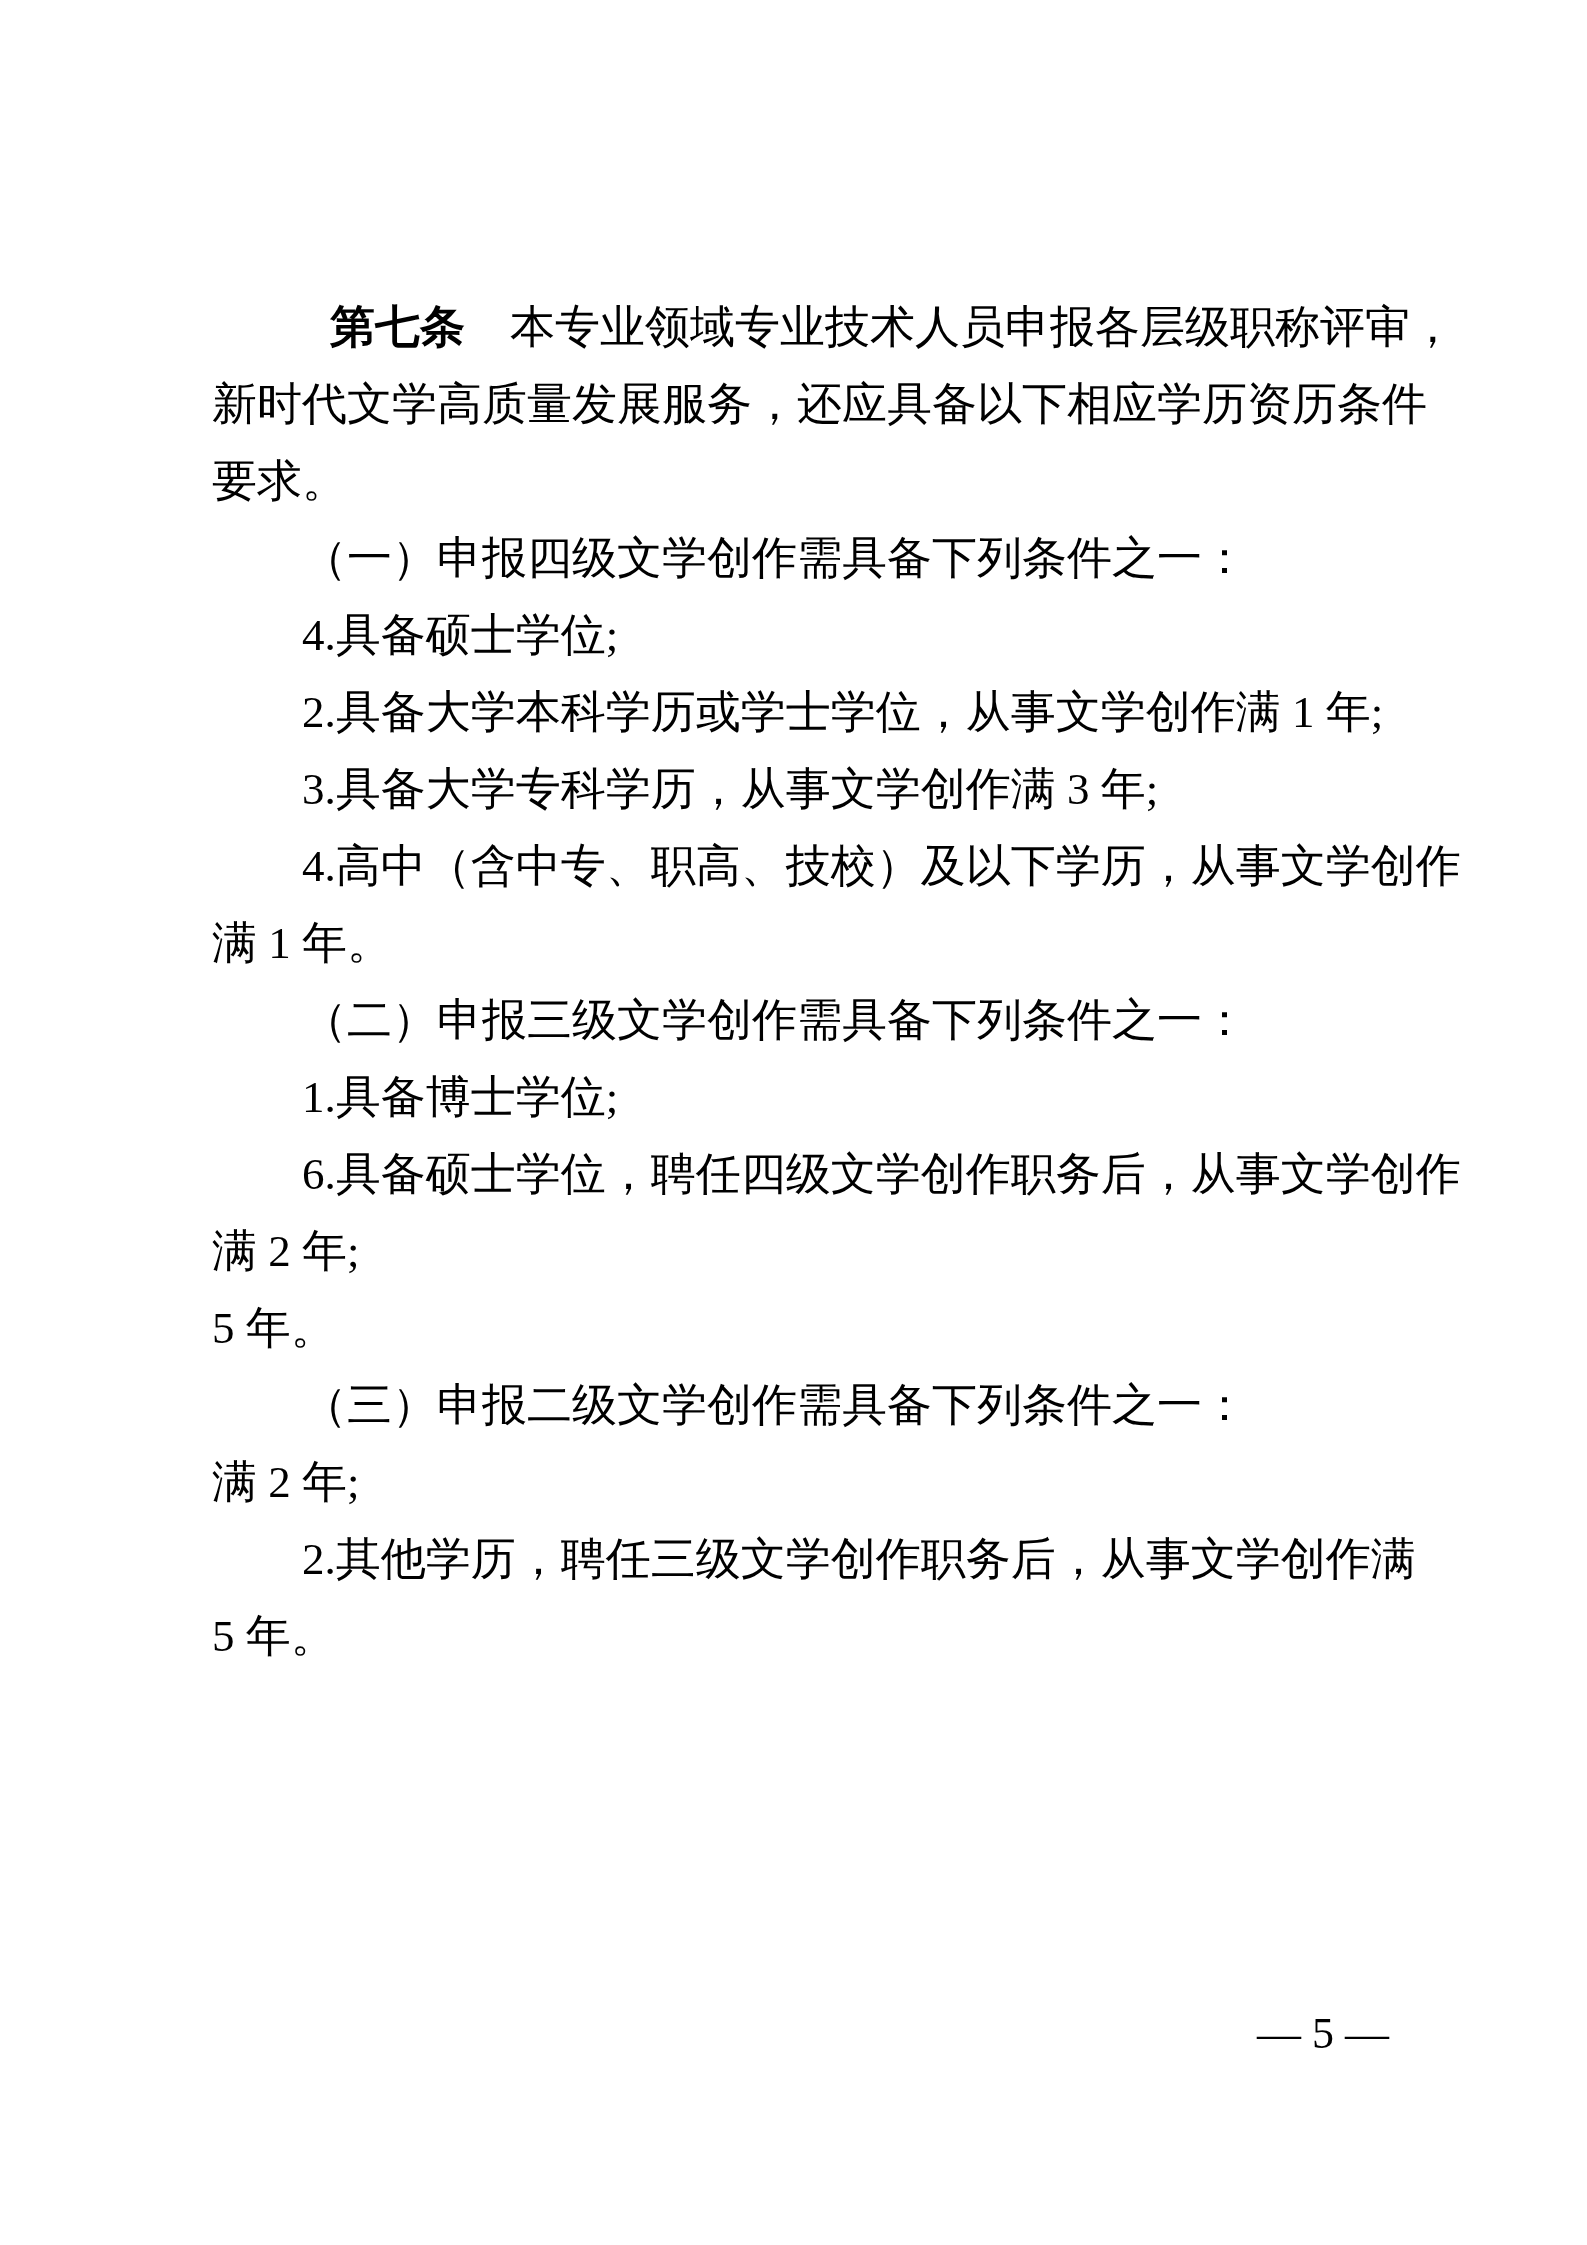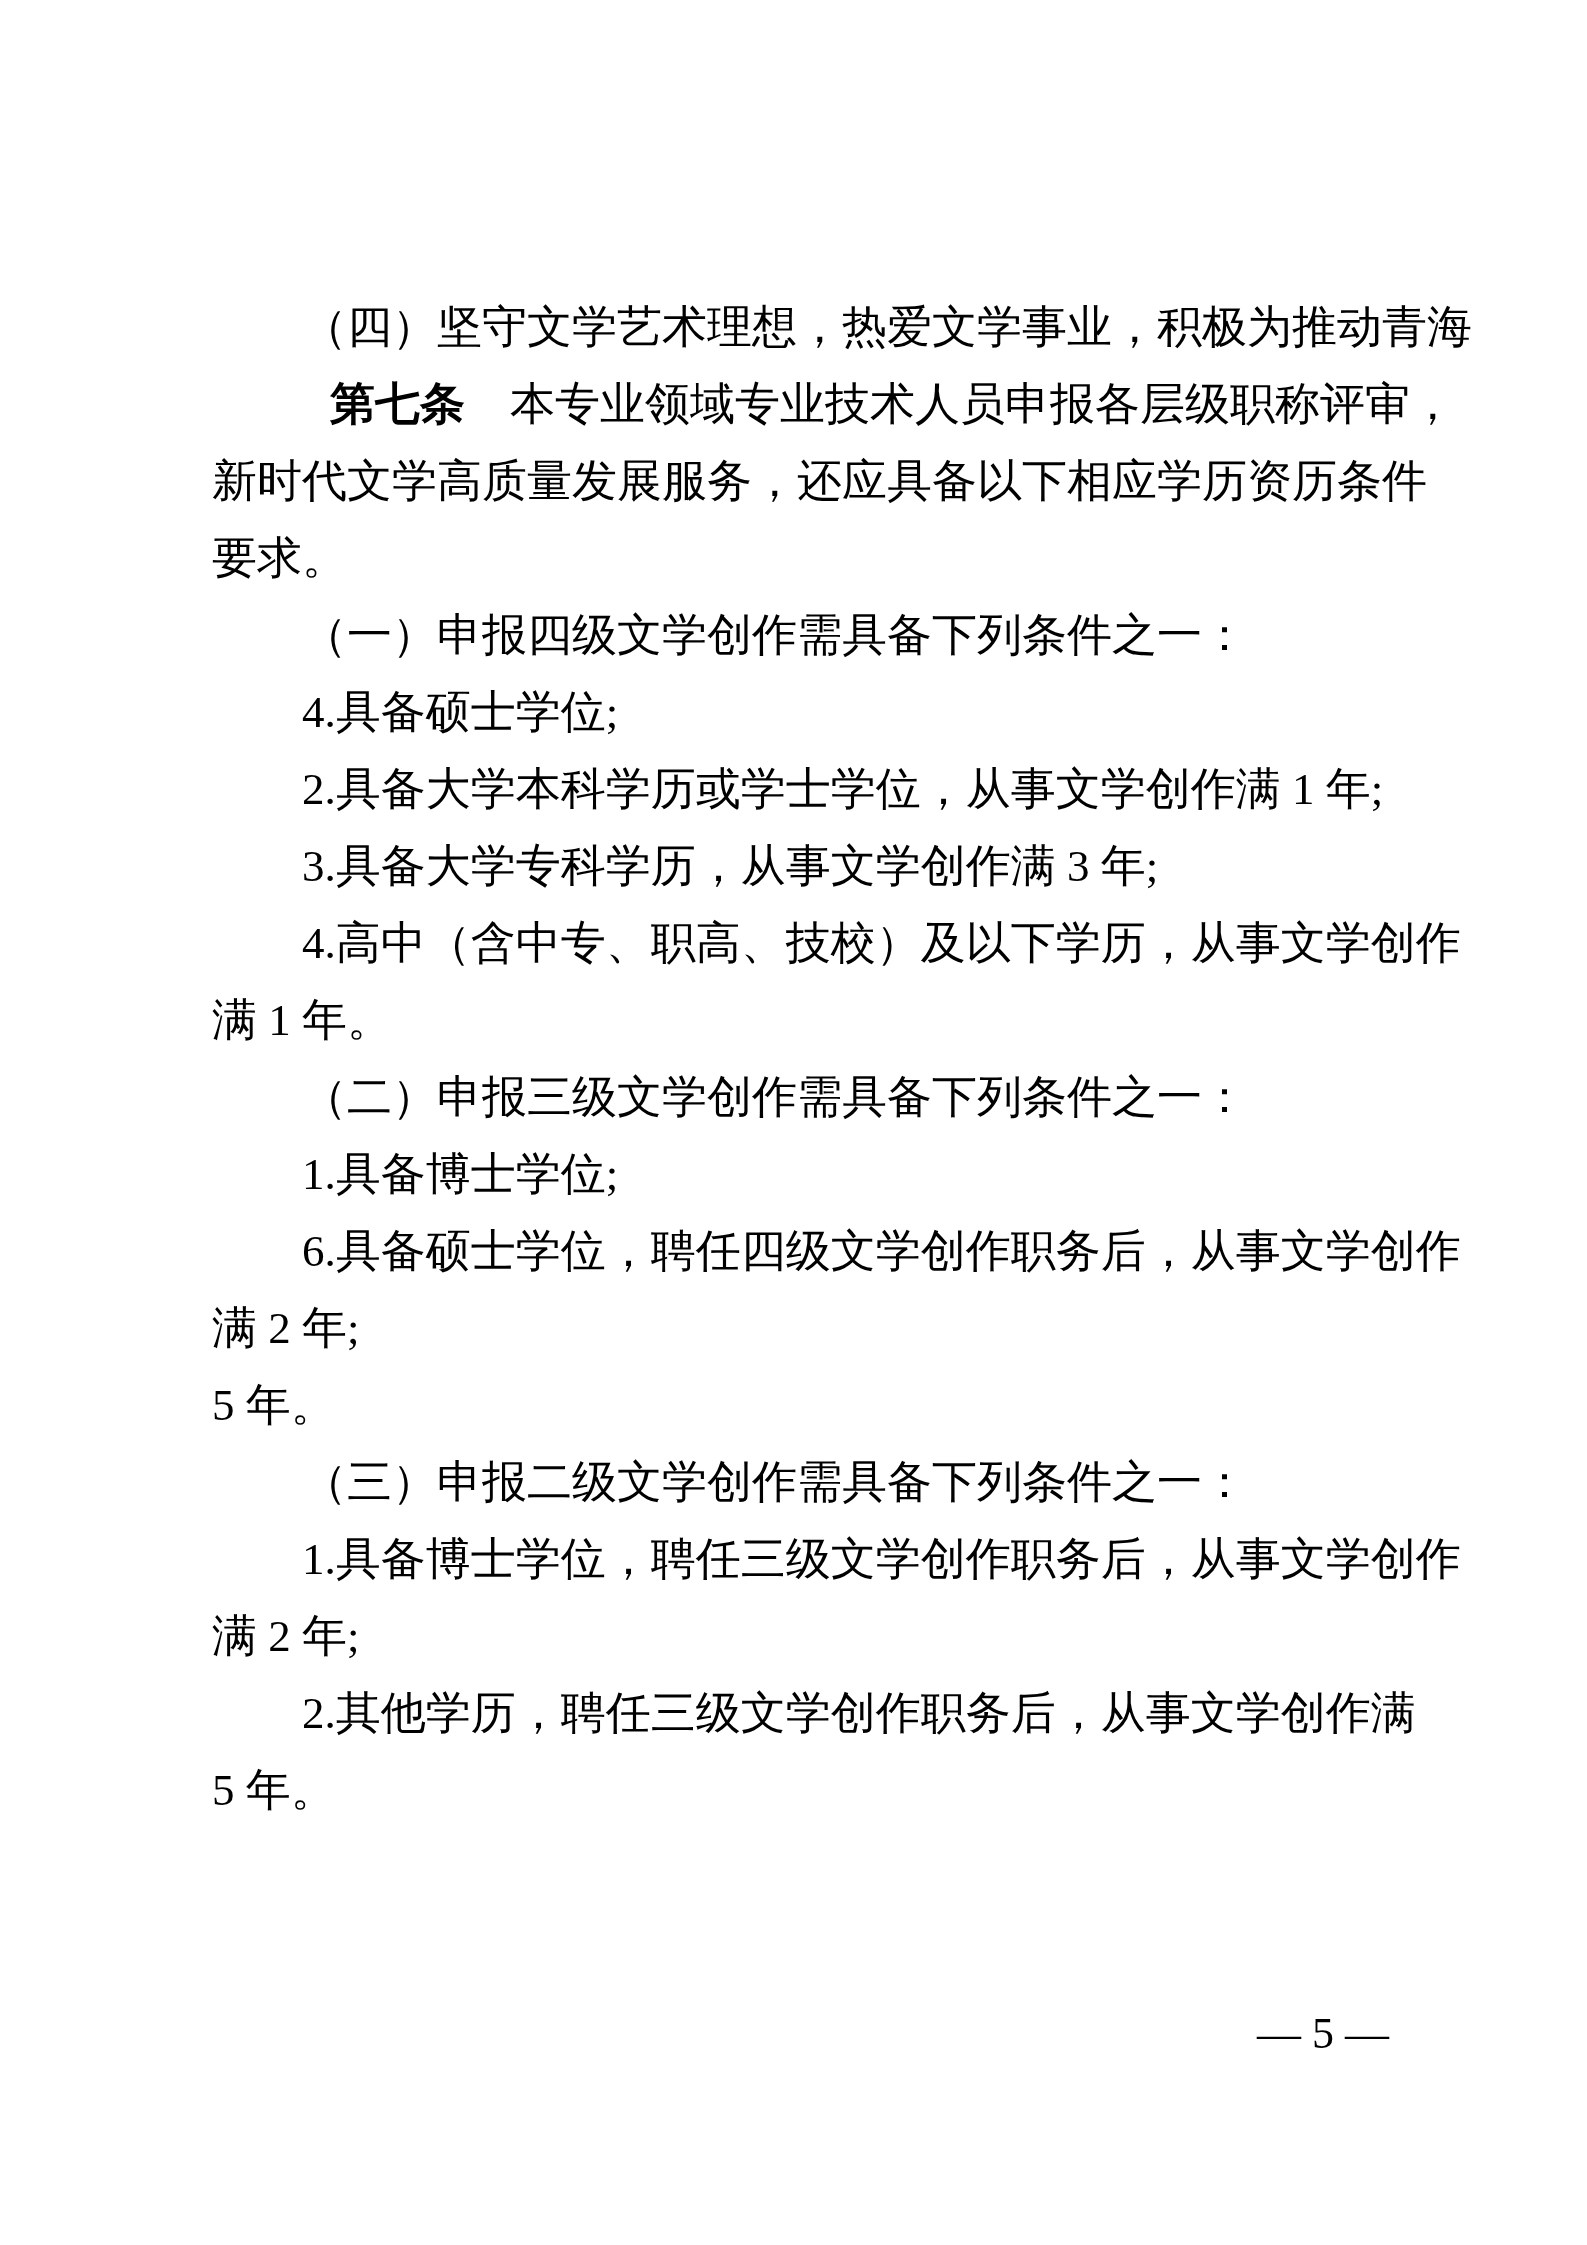--- a/index.html
+++ b/index.html
@@ -43,21 +43,20 @@
     line-height: 44px;
     color: #000000;
     white-space: nowrap;
   }
 </style>
 </head>
 <body>
 
 <div class="page">
   <div class="content" id="doc-lines">
-  <div class="line indent"><span class="txt">（四）坚守文学艺术理想，热爱文学事业，积极为推动青海</span></div>
 
 
   <div class="line indent"><b class="kw">第七条</b><span class="txt">　本专业领域专业技术人员申报各层级职称评审，</span></div>
 
   <div class="line"><span class="txt">新时代文学高质量发展服务，还应具备以下相应学历资历条件</span></div>
 
   <div class="line"><span class="txt">要求。</span></div>
 
   <div class="line indent"><span class="txt">（一）申报四级文学创作需具备下列条件之一：</span></div>
 
@@ -77,21 +76,20 @@
 
   <div class="line indent"><span class="txt">6.具备硕士学位，聘任四级文学创作职务后，从事文学创作</span></div>
 
   <div class="line"><span class="txt">满 2 年;</span></div>
 
 
   <div class="line"><span class="txt">5 年。</span></div>
 
   <div class="line indent"><span class="txt">（三）申报二级文学创作需具备下列条件之一：</span></div>
 
-  <div class="line indent"><span class="txt">1.具备博士学位，聘任三级文学创作职务后，从事文学创作</span></div>
 
   <div class="line"><span class="txt">满 2 年;</span></div>
 
   <div class="line indent"><span class="txt">2.其他学历，聘任三级文学创作职务后，从事文学创作满</span></div>
 
   <div class="line"><span class="txt">5 年。</span></div>
 </div>
   <div class="footer">— 5 —</div>
 </div>
 

